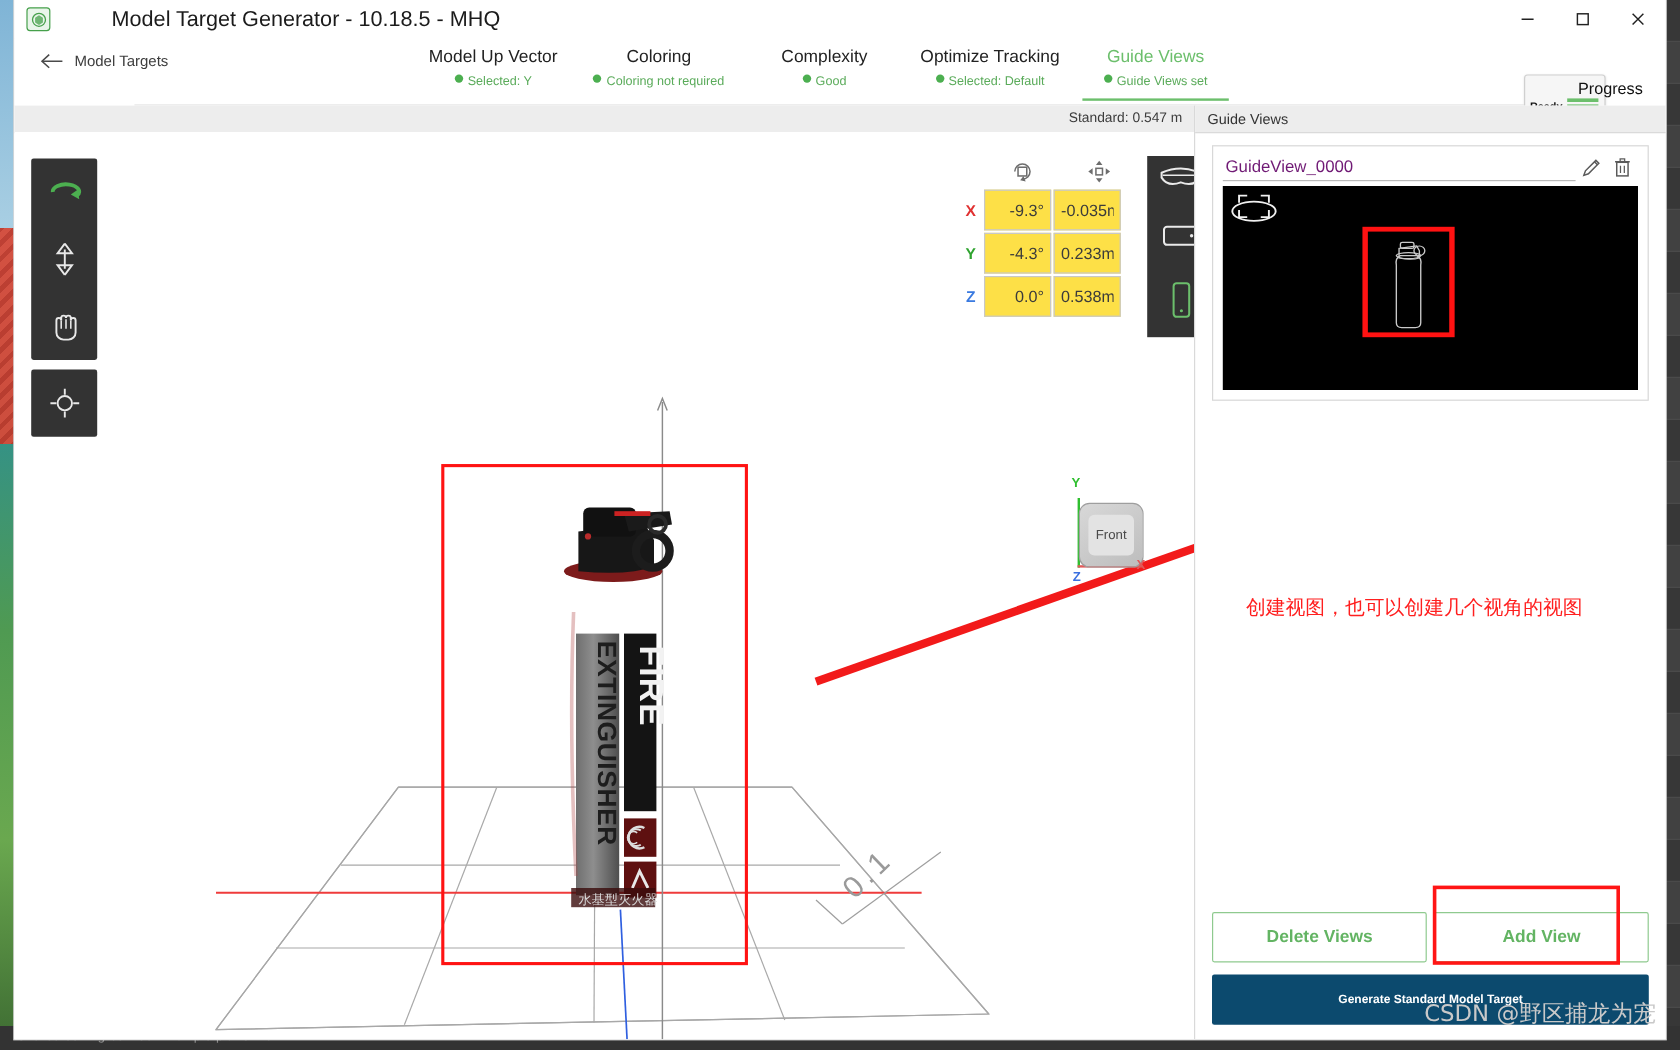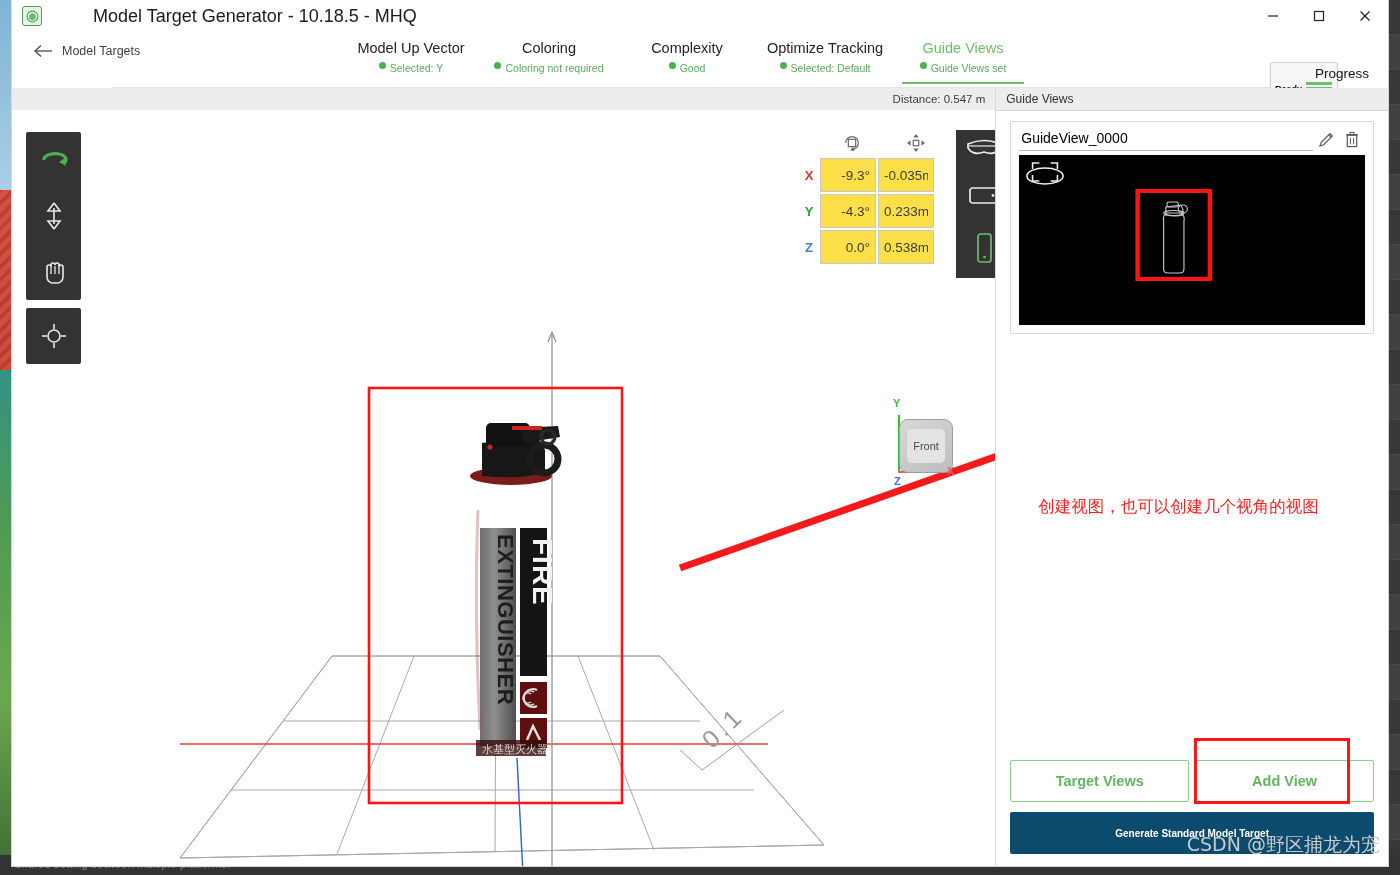--- a/index.html
+++ b/index.html
@@ -94,21 +94,21 @@
   #cube .lblx{position:absolute;left:62px;top:72px;font-size:11px;color:#e05a5a;font-weight:bold;}
   #cube .lblz{position:absolute;left:9px;top:82px;font-size:11px;color:#3a6fe0;font-weight:bold;}
 
   
   #rpanel{width:392px;background:#fff;border-left:1px solid #d9d9d9;position:relative;display:flex;flex-direction:column;}
   #rphdr{height:22px;background:#ededed;border-bottom:1px solid #dadada;display:flex;align-items:center;}
   #rphdr .t{font-size:12px;color:#333;padding-left:10px;}
   #rplist{flex:1;position:relative;padding:10px 14px 0;box-sizing:border-box;}
   .gvcard{border:1px solid #d8d8d8;background:#fff;}
   .gvhead{display:flex;align-items:center;padding:6px 8px 4px 8px;}
-  .gvname{flex:1;font-size:14px;color:#000000;border:0;border-bottom:1px solid #b9b9b9;
+  .gvname{flex:1;font-size:14px;color:#701a75;border:0;border-bottom:1px solid #b9b9b9;
       background:transparent;padding:2px 2px 4px;font-family:"Liberation Sans",sans-serif;outline:none;}
   .gvhead .ic{width:26px;height:22px;display:flex;align-items:center;justify-content:center;cursor:pointer;}
   .gvthumb{margin:0 8px 8px;height:170px;background:#000;position:relative;overflow:hidden;}
 
   #cn-note{position:absolute;left:42px;top:385px;font-size:16.5px;color:#ff1f1f;white-space:nowrap;
      font-family:"DejaVu Sans",sans-serif;}
   #rpfoot{padding:0 14px 12px;}
   #rpbtns{display:flex;gap:6px;margin-bottom:10px;}
   .gbtn{flex:1;height:42px;border:1px solid #8fca8f;background:#fff;color:#63b463;font-size:14.5px;
      font-weight:bold;border-radius:2px;cursor:pointer;font-family:"Liberation Sans",sans-serif;}
@@ -244,21 +244,21 @@
       </div>
     </div>
     <div id="stepsrule"></div>
   </div>
 
   <div id="body">
 
     <div id="vpcol">
       <div id="vptop">
         <div class="dist">
-          <span>Distance:</span>
+          <span>Standard:</span>
           <span>0.547 m</span>
         </div>
       </div>
 
       <div id="canvas">
         <svg width="984" height="756" viewBox="0 0 984 756">
 
           <g stroke="#9a9a9a" stroke-width="1" fill="none" opacity=".85">
             <polygon points="168,748 320,546 648,546 812,735" stroke="#8d8d8d" fill="none"></polygon>
             <line x1="320" y1="546" x2="648" y2="546"></line>
@@ -506,21 +506,21 @@
               </g>
             </svg>
           </div>
         </div>
 
         <div id="cn-note">创建视图，也可以创建几个视角的视图</div>
       </div>
 
       <div id="rpfoot">
         <div id="rpbtns">
-          <button class="gbtn">Target Views</button>
+          <button class="gbtn">Delete Views</button>
           <button class="gbtn">Add View</button>
         </div>
         <button id="genbtn">Generate Standard Model Target</button>
       </div>
 
       <div id="addhl" style="left:198px;top:650px;width:150px;height:60px;"></div>
 
       <div id="wmark">CSDN @野区捕龙为宠</div>
     </div>
 

